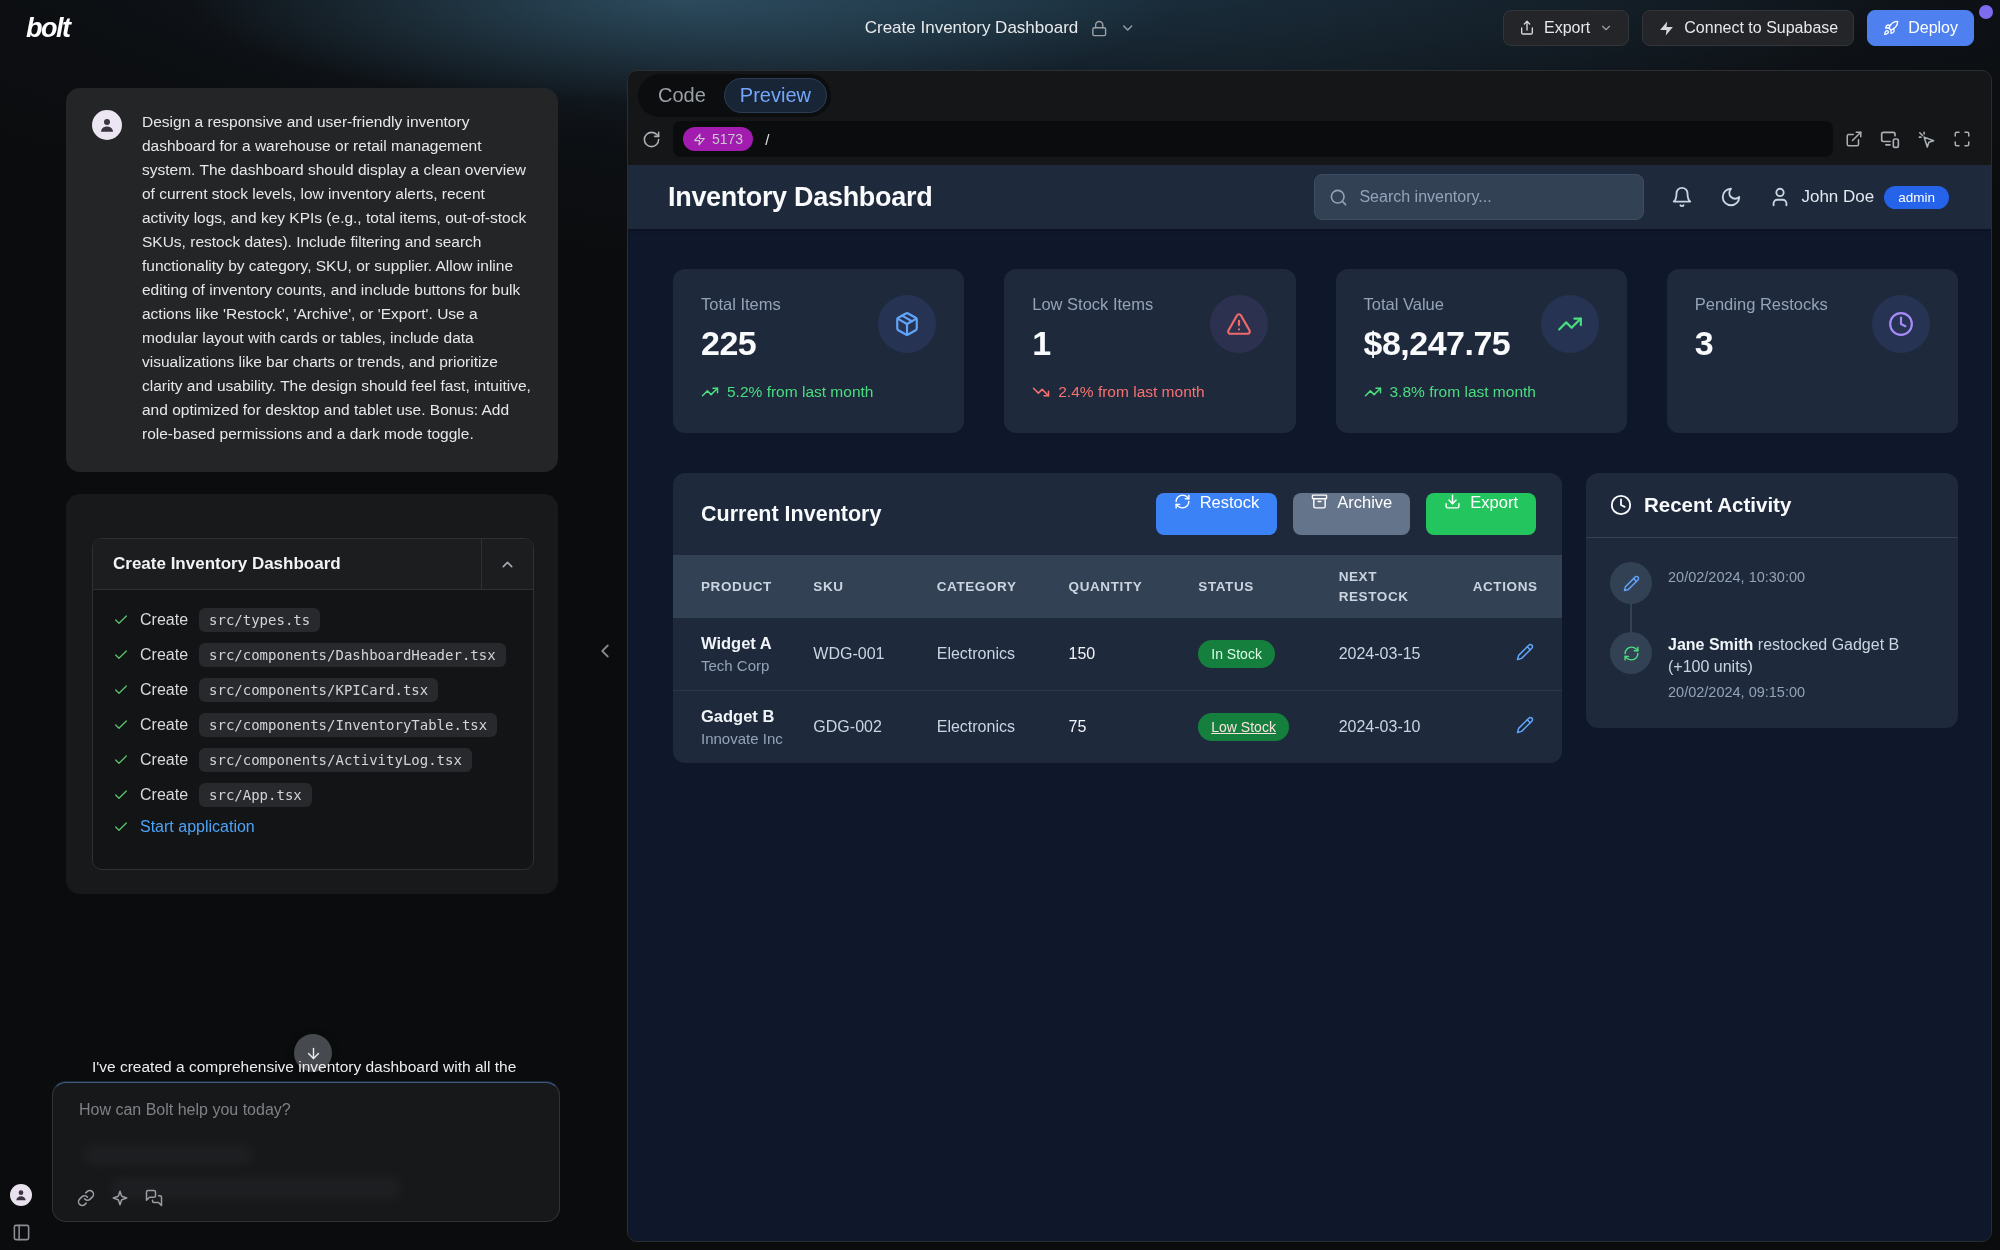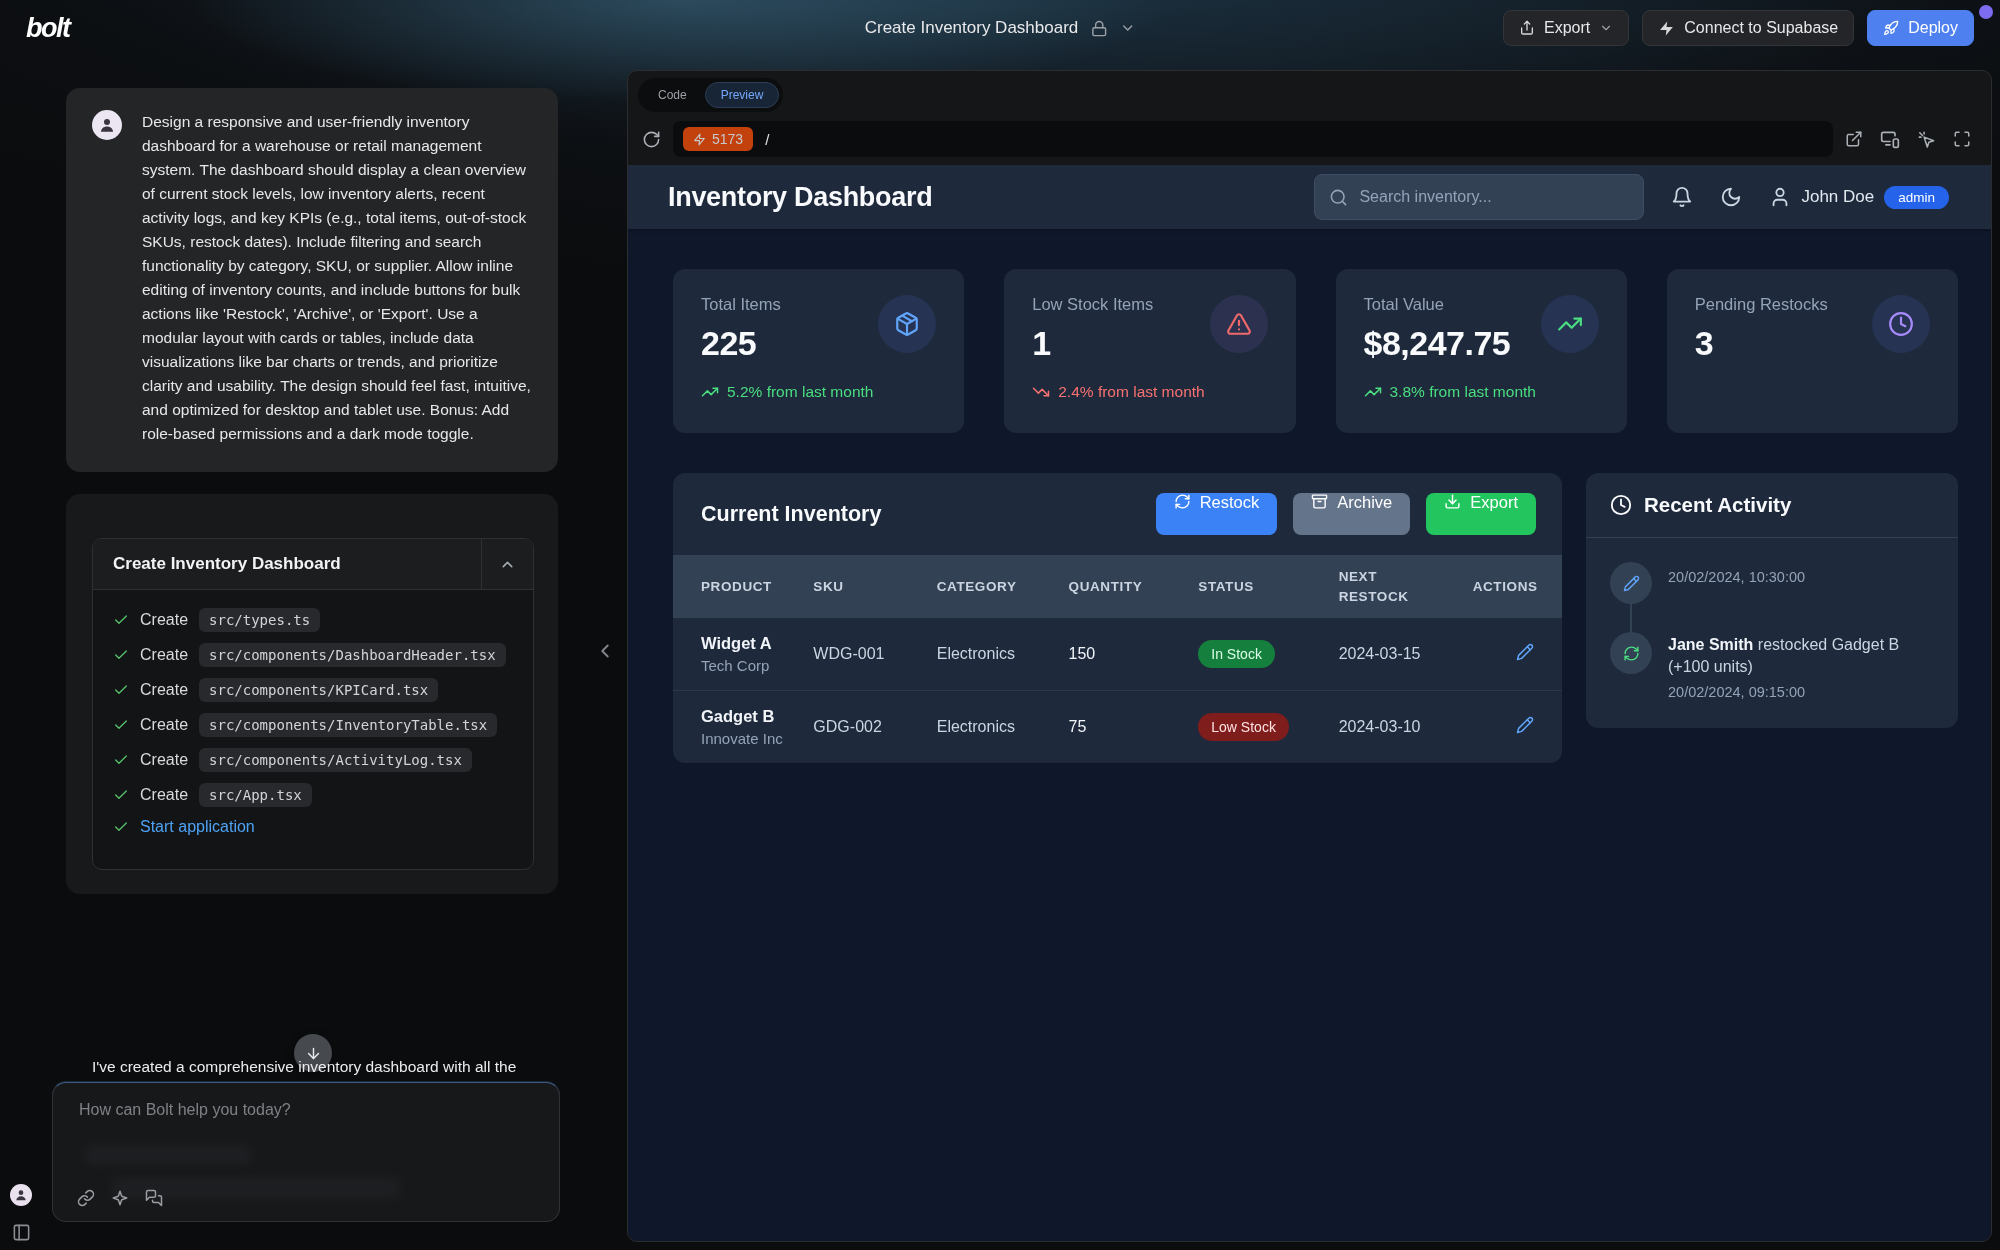--- a/index.html
+++ b/index.html
@@ -65,26 +65,26 @@
   .ci-icons { position:absolute; left:24px; bottom:14px; display:flex; gap:16px; color:#9a9da1; }
   .ci-icons .ic { cursor:pointer; }
   .mini-avatar { position:absolute; left:10px; bottom:44px; width:22px; height:22px; border-radius:50%; background:#e9e2ee; color:#3a3340; display:flex; align-items:center; justify-content:center; overflow:hidden; }
   .panel-toggle { position:absolute; left:12px; bottom:8px; color:#8a8d92; cursor:pointer; }
   .collapse-handle { position:absolute; left:594px; top:640px; color:#84878c; cursor:pointer; z-index:4; }
 
   
   .preview-panel { position:absolute; left:627px; top:70px; right:8px; bottom:8px; background:#151618; border:1px solid #2b2d30; border-radius:10px; display:flex; flex-direction:column; overflow:hidden; }
   .tabs-row { height:48px; display:flex; align-items:center; padding:0 10px; }
   .tabs-pill { display:flex; align-items:center; background:#0c0d0f; border-radius:999px; padding:4px; gap:2px; }
-  .tab { font-size:12px; padding:6px 16px; border-radius:999px; color:#9ba0a6; cursor:pointer; }
+  .tab { font-size:20px; padding:6px 16px; border-radius:999px; color:#9ba0a6; cursor:pointer; }
   .tab.active { color:#74a7fb; background:#182536; border:1px solid #2c3e55; padding:5px 15px; }
   .url-row { height:46px; display:flex; align-items:center; gap:12px; padding:0 14px 6px 14px; }
   .url-refresh { color:#aab0b6; cursor:pointer; display:flex; }
   .url-box { flex:1; height:36px; background:#0b0c0e; border-radius:8px; display:flex; align-items:center; gap:12px; padding:0 10px; }
-  .port-pill { display:flex; align-items:center; gap:6px; background:#c2410c; border-radius:6px; padding:4px 10px; font-size:14px; color:#c6c9cd; }
+  .port-pill { display:flex; align-items:center; gap:6px; background:#a21caf; border-radius:12px; padding:4px 10px; font-size:14px; color:#c6c9cd; }
   .port-pill .ic { color:#c6c9cd; }
   .url-path { font-size:15px; color:#e3e4e6; }
   .url-actions { display:flex; align-items:center; gap:17px; color:#aab0b6; padding-right:6px; }
   .url-actions .ic { cursor:pointer; }
 
   
   .app { flex:1; background:#0f172a; display:flex; flex-direction:column; overflow:hidden; }
   .app-header { height:64px; background:#1e293b; box-shadow:0 1px 4px rgba(0,0,0,.35); display:flex; align-items:center; padding:0 42px 0 40px; flex:none; }
   .app-title { font-size:27px; font-weight:700; color:#f8fafc; letter-spacing:-0.3px; }
   .ah-right { margin-left:auto; display:flex; align-items:center; gap:27px; }
@@ -127,21 +127,21 @@
   th.col-actions, td.col-actions { text-align:right; padding-right:28px; }
   th .wrapcell { display:inline-block; width:78px; line-height:1.45; }
   td { padding:16px 8px 16px 0; border-top:1px solid rgba(51,65,85,0.65); vertical-align:middle; }
   tbody tr:first-child td { border-top:none; }
   .prod-name { font-size:16.5px; font-weight:700; color:#f1f5f9; }
   .prod-supplier { font-size:15px; color:#94a3b8; margin-top:4px; }
   .cell { font-size:16px; color:#cbd5e1; }
   .cell-qty { font-size:16px; color:#f1f5f9; }
   .status-pill { display:inline-block; font-size:14px; padding:6px 13px; border-radius:999px; color:#e7f9ee; }
   .pill-in-stock { background:#15803d; color:#dcfce7; }
-  .pill-low-stock { background:#7f1d1d; color:#fee2e2; }
+  .pill-low-stock { background:#15803d; color:#fee2e2;text-decoration:underline; }
   .edit-icon { color:#60a5fa; cursor:pointer; display:inline-flex; }
 
   .activity-card { width:372px; flex:none; background:#1e293b; border-radius:12px; overflow:hidden; }
   .act-head { display:flex; align-items:center; gap:12px; padding:20px 24px; border-bottom:1px solid #334155; color:#f8fafc; }
   .act-title { font-size:20.5px; font-weight:700; }
   .act-body { position:relative; padding:24px 24px 28px 24px; display:flex; flex-direction:column; gap:28px; }
   .act-item { display:flex; gap:16px; position:relative; z-index:1; }
   .act-icon { width:42px; height:42px; border-radius:50%; background:#334155; display:flex; align-items:center; justify-content:center; flex:none; }
   .act-icon.blue { color:#60a5fa; }
   .act-icon.green { color:#4ade80; }

